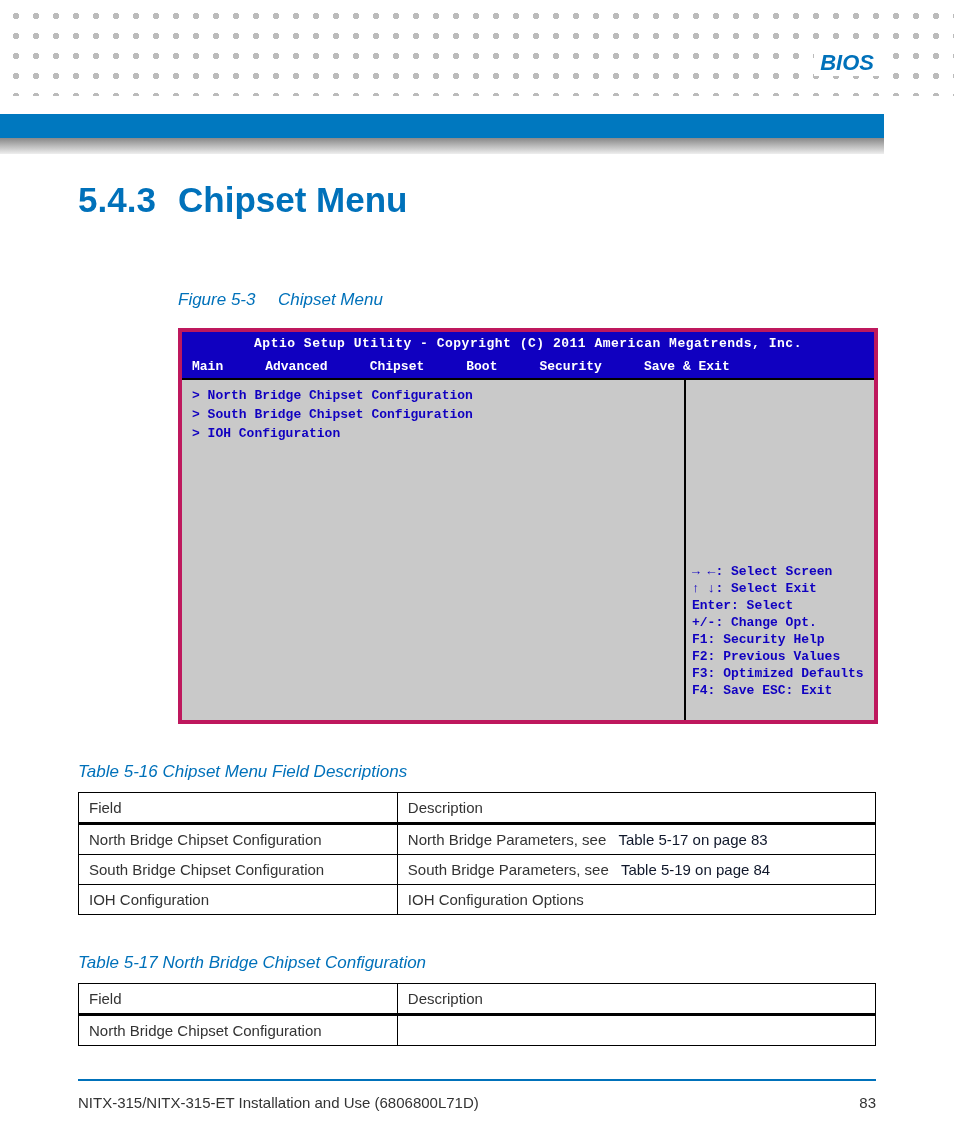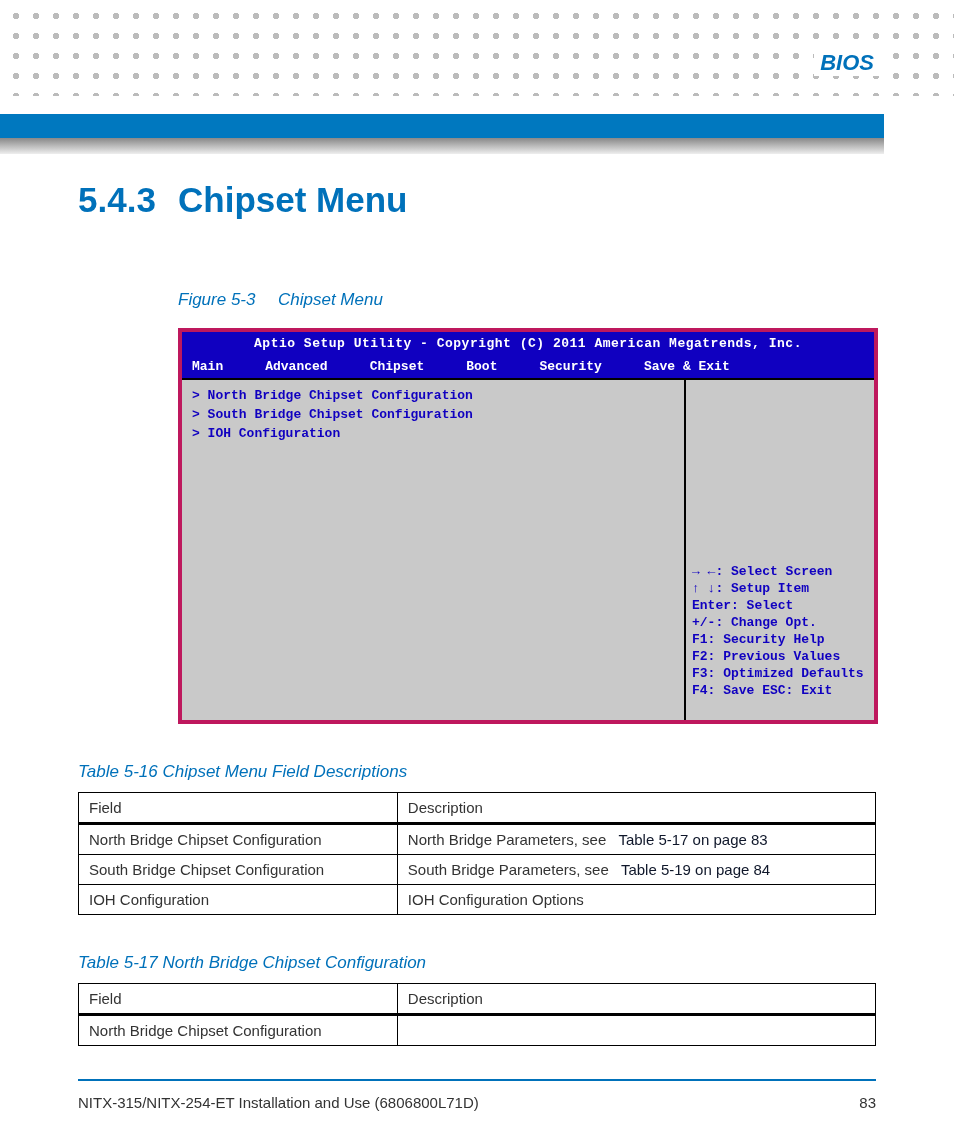--- a/index.html
+++ b/index.html
@@ -173,21 +173,21 @@
     </div>
     <div class="bios-body">
       <div class="bios-left">
         <div>&gt; North Bridge Chipset Configuration</div>
         <div>&gt; South Bridge Chipset Configuration</div>
         <div>&gt; IOH Configuration</div>
       </div>
       <div class="bios-right">
         <div class="spacer"></div>
         <div>→ ←: Select Screen</div>
-        <div>↑ ↓: Setup Item</div>
+        <div>↑ ↓: Select Exit</div>
         <div>Enter: Select</div>
         <div>+/-: Change Opt.</div>
         <div>F1: Security Help</div>
         <div>F2: Previous Values</div>
         <div>F3: Optimized Defaults</div>
         <div>F4: Save  ESC: Exit</div>
       </div>
     </div>
   </div>
 
@@ -227,15 +227,15 @@
       <tr>
         <td>North Bridge Chipset Configuration</td>
         <td></td>
       </tr>
     </tbody>
   </table>
 </div>
 
 <div class="footer-line"></div>
 <div class="footer">
-  <span>NITX-315/NITX-254-ET Installation and Use (6806800L71D)</span>
+  <span>NITX-315/NITX-315-ET Installation and Use (6806800L71D)</span>
   <span>83</span>
 </div>
 
 </body></html>

